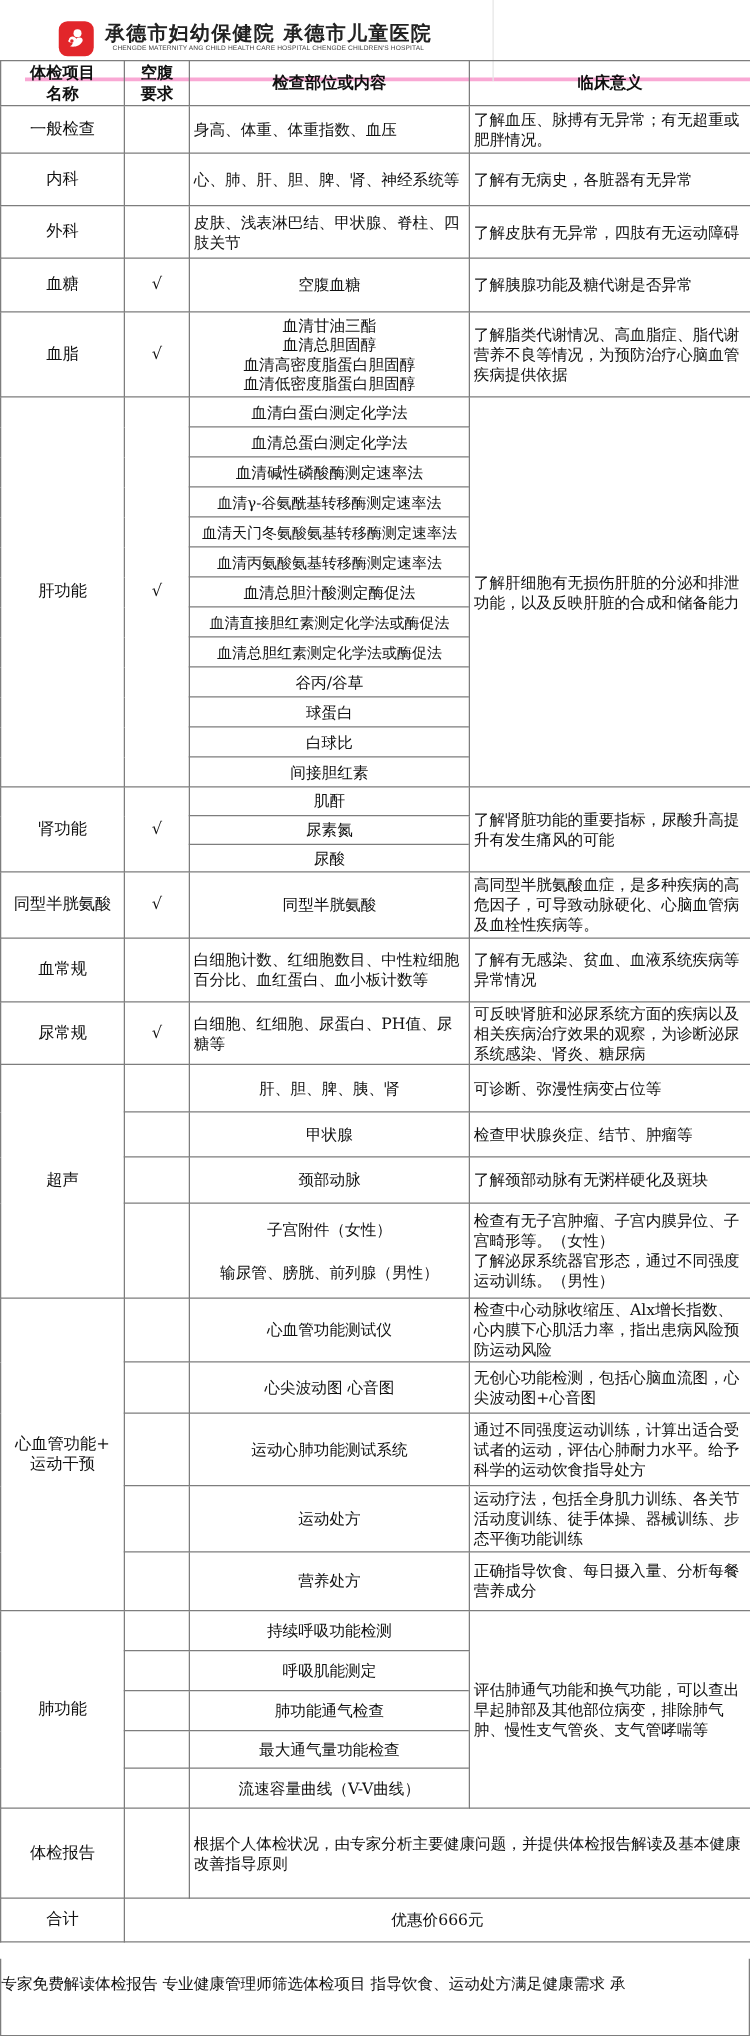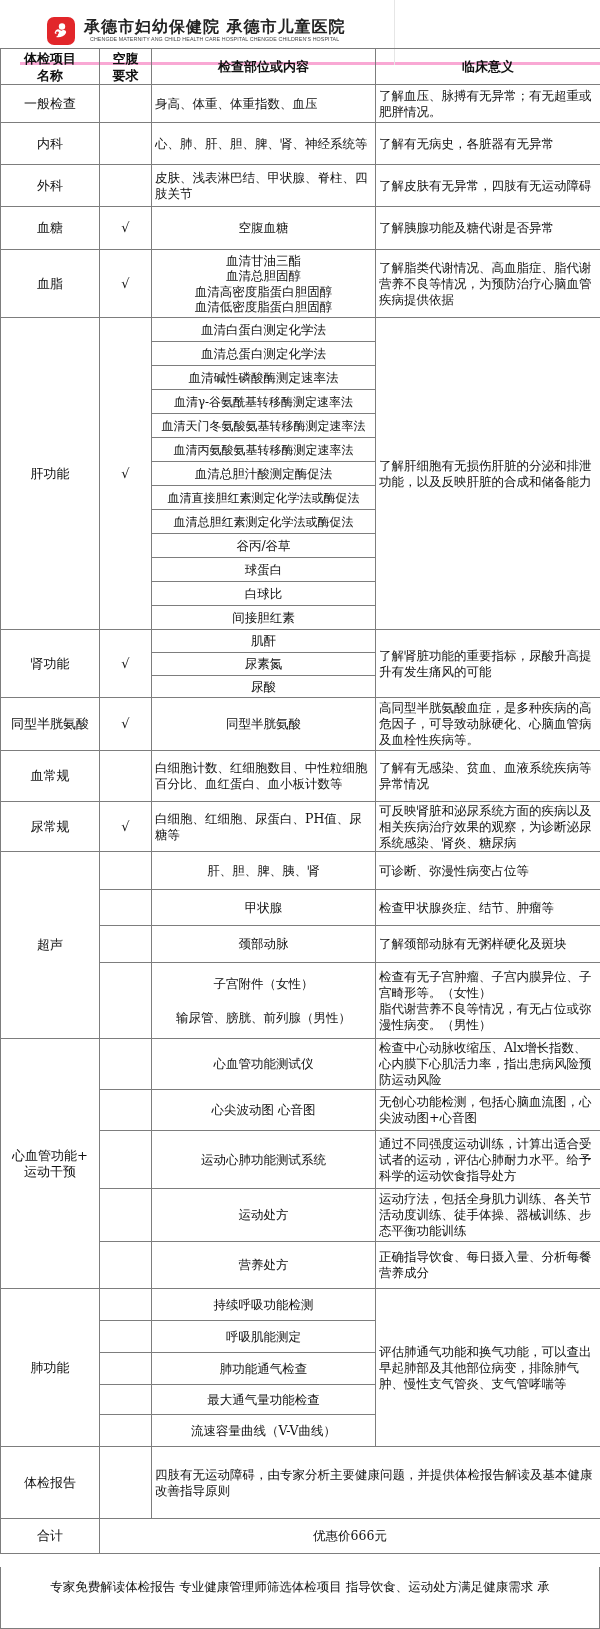--- a/index.html
+++ b/index.html
@@ -16,21 +16,21 @@
   table { position: absolute; left: 0; top: 48px; width: 600px; border-collapse: collapse; table-layout: fixed; }
   td, th { border: 1px solid #7d7d7d; font-size: 12.5px; line-height: 16px; vertical-align: middle; font-weight: normal; padding: 0 3px; }
   th { font-weight: bold; font-size: 13px; text-align: center; line-height: 17px; }
   td.cat { text-align: center; font-size: 13px; }
   td.chk { text-align: center; font-size: 13px; }
   td.ctr { text-align: center; }
   td.lft { text-align: left; padding-left: 3px; }
   td.mean { text-align: left; padding-left: 3px; padding-right: 2px; }
   .tight { line-height: 15.5px; }
   .sub { white-space: nowrap; overflow: hidden; }
-  .footer { position: absolute; left: 0; top: 1567px; width: 600px; height: 62px; border: 1px solid #7d7d7d; border-top: none; text-align: center; font-size: 12.5px; line-height: 20px; padding-top: 10px; }
+  .footer { position: absolute; left: 0; top: 1567px; width: 600px; height: 62px; border: 1px solid #7d7d7d; border-top: none; text-align: left; font-size: 12.5px; line-height: 20px; padding-top: 10px; }
 </style>
 </head>
 <body>
 
 <div class="page">
 
   <div class="hdr">
     <div class="logo">
       <svg width="22" height="22" viewBox="0 0 22 22">
         <circle cx="12" cy="6.5" r="3.2" fill="#fff"></circle>
@@ -192,21 +192,21 @@
       <td class="mean">了解颈部动脉有无粥样硬化及斑块</td>
     </tr>
     <tr style="height:76px">
       <td class="chk"></td>
       <td class="ctr">
         <div style="margin-bottom:18px">子宫附件（女性）</div>
         <div>输尿管、膀胱、前列腺（男性）</div>
       </td>
       <td class="mean">
         <div>检查有无子宫肿瘤、子宫内膜异位、子宫畸形等。（女性）</div>
-        <div>脂代谢营养不良等情况，有无占位或弥漫性病变。（男性）</div>
+        <div>了解泌尿系统器官形态，通过不同强度运动训练。（男性）</div>
       </td>
     </tr>
 
     <tr style="height:51px">
       <td class="cat" rowspan="5"><span>心血管功能+</span><br><span>运动干预</span></td>
       <td class="chk"></td>
       <td class="ctr">心血管功能测试仪</td>
       <td class="mean">检查中心动脉收缩压、Alx增长指数、心内膜下心肌活力率，指出患病风险预防运动风险</td>
     </tr>
     <tr style="height:41px">
@@ -249,21 +249,21 @@
           <td class="ctr">最大通气量功能检查</td>
         </tr>
     <tr style="height:32px">
           <td class="chk"></td>
           <td class="ctr">流速容量曲线（V-V曲线）</td>
         </tr>
 
     <tr style="height:72px">
       <td class="cat">体检报告</td>
       <td class="chk"></td>
-      <td class="lft" colspan="2">四肢有无运动障碍，由专家分析主要健康问题，并提供体检报告解读及基本健康改善指导原则</td>
+      <td class="lft" colspan="2">根据个人体检状况，由专家分析主要健康问题，并提供体检报告解读及基本健康改善指导原则</td>
     </tr>
 
     <tr style="height:35px">
       <td class="cat">合计</td>
       <td class="ctr" colspan="3" style="font-weight:normal">优惠价666元</td>
     </tr>
   </tbody>
     </table>
 
   <div class="footer">

